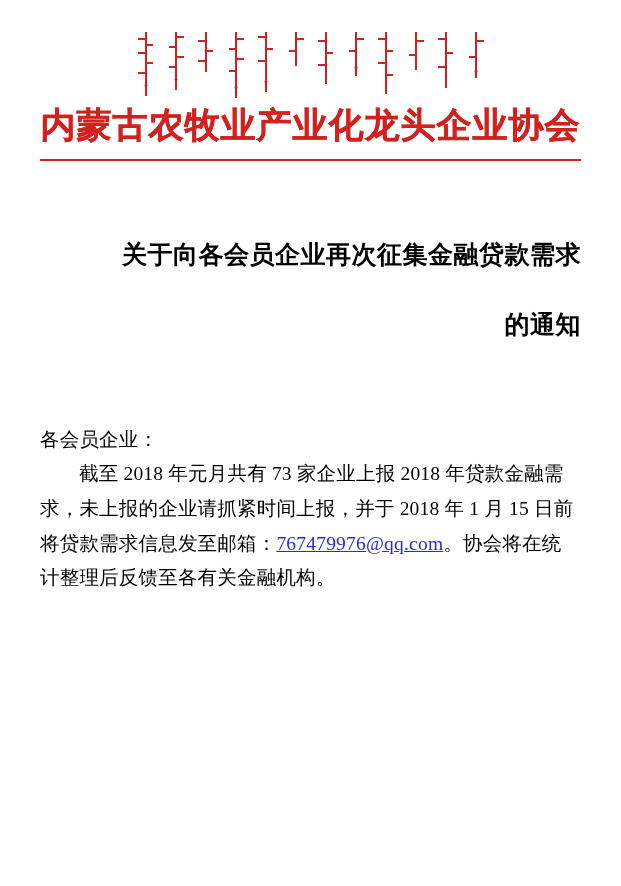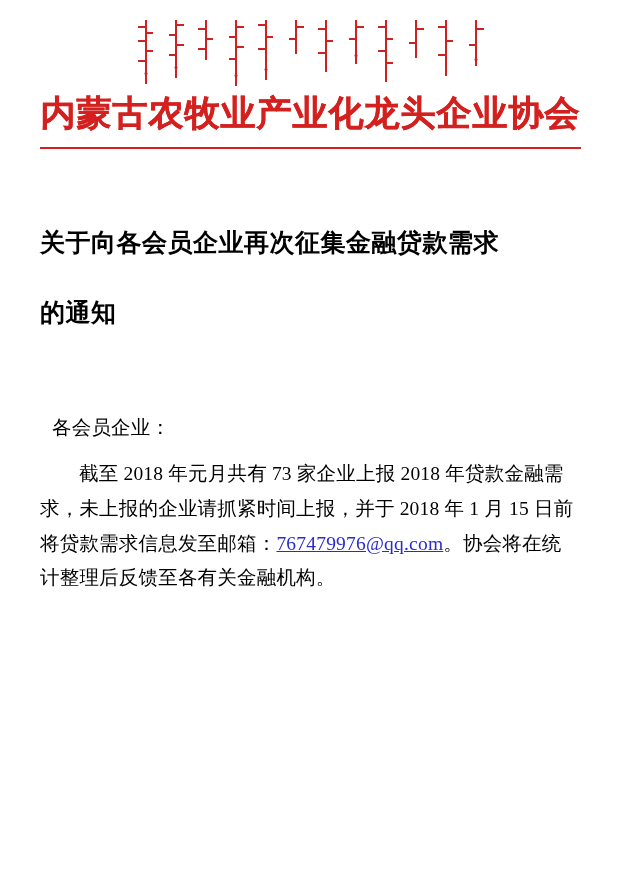--- a/index.html
+++ b/index.html
@@ -13,21 +13,21 @@
     font-family: "Liberation Serif", serif;
     color: #000000;
     position: relative;
     overflow: hidden;
   }
   .page {
     width: 621px;
     height: 886px;
     position: relative;
     box-sizing: border-box;
-    padding: 0 40px;
+    padding: 12px 40px;
   }
 
   
   .letterhead {
     padding-top: 18px;
   }
   .mongolian-row {
     display: flex;
     justify-content: center;
     align-items: flex-start;
@@ -85,41 +85,41 @@
     -webkit-text-stroke: 0.4px #d3211f;
   }
   .header-rule {
     height: 2px;
     background: #d3211f;
     margin-top: 14px;
   }
 
   
   .doc-title {
-    text-align: left;
+    text-align: right;
     font-family: "DejaVu Sans", sans-serif;
     font-weight: bold;
     font-size: 25px;
     line-height: 1.6;
     letter-spacing: 0.5px;
     margin-top: 74px;
   }
   .doc-title .line2 {
     margin-top: 30px;
   }
 
   
   .body-text {
     margin-top: 78px;
     font-size: 19.5px;
     line-height: 1.78;
     letter-spacing: 0.2px;
   }
   .salutation {
-    margin: 12px;
+    margin: 0;
   }
   .para {
     margin: 0;
     text-indent: 2em;
   }
   .para + .para {
     margin-top: 24px;
   }
   .email-link {
     color: #2b2bd0;

